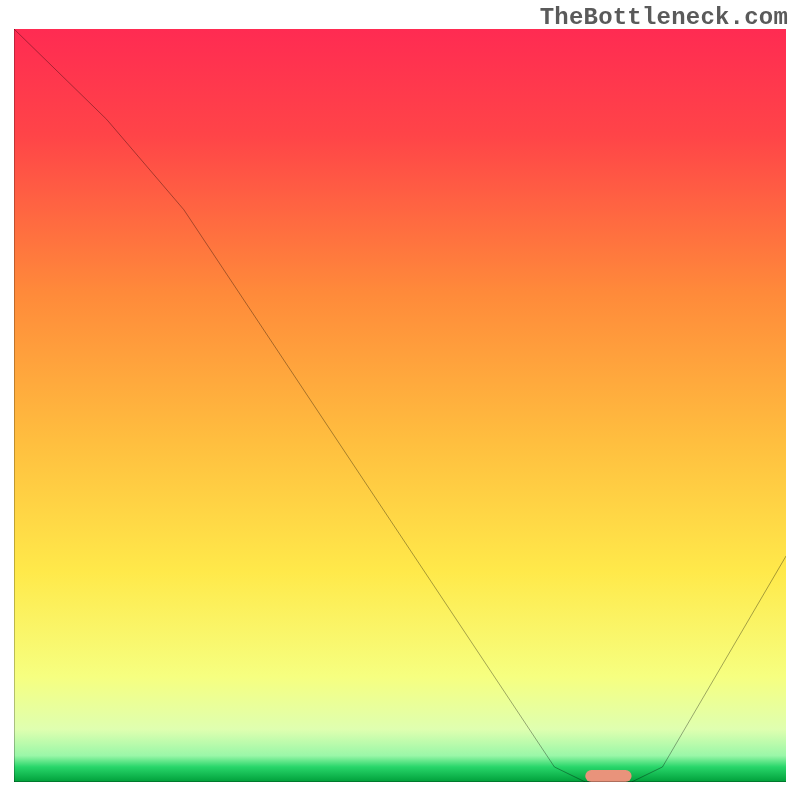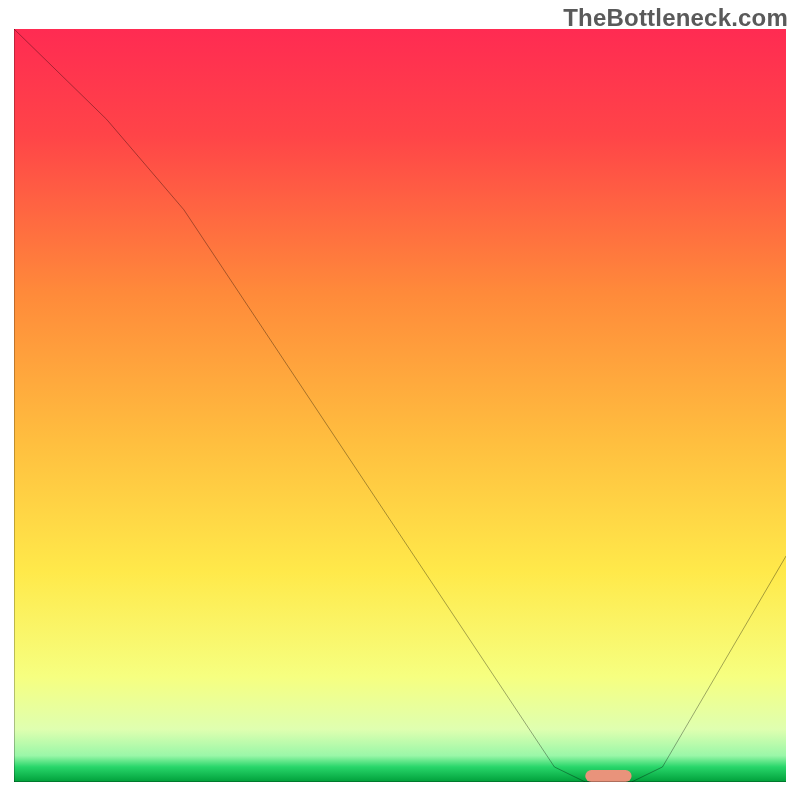--- a/index.html
+++ b/index.html
@@ -8,20 +8,21 @@
     width: 800px;
     height: 800px;
     overflow: hidden;
     background: #ffffff;
     font-family: Arial, Helvetica, sans-serif;
   }
   .frame {
     position: relative;
     width: 800px;
     height: 800px;
+    font-family: Liberation Mono, monospace;
   }
   .watermark {
     position: absolute;
     top: 4px;
     right: 12px;
     font-size: 24px;
     font-weight: 600;
     color: #5a5a5a;
     letter-spacing: 0.2px;
   }

